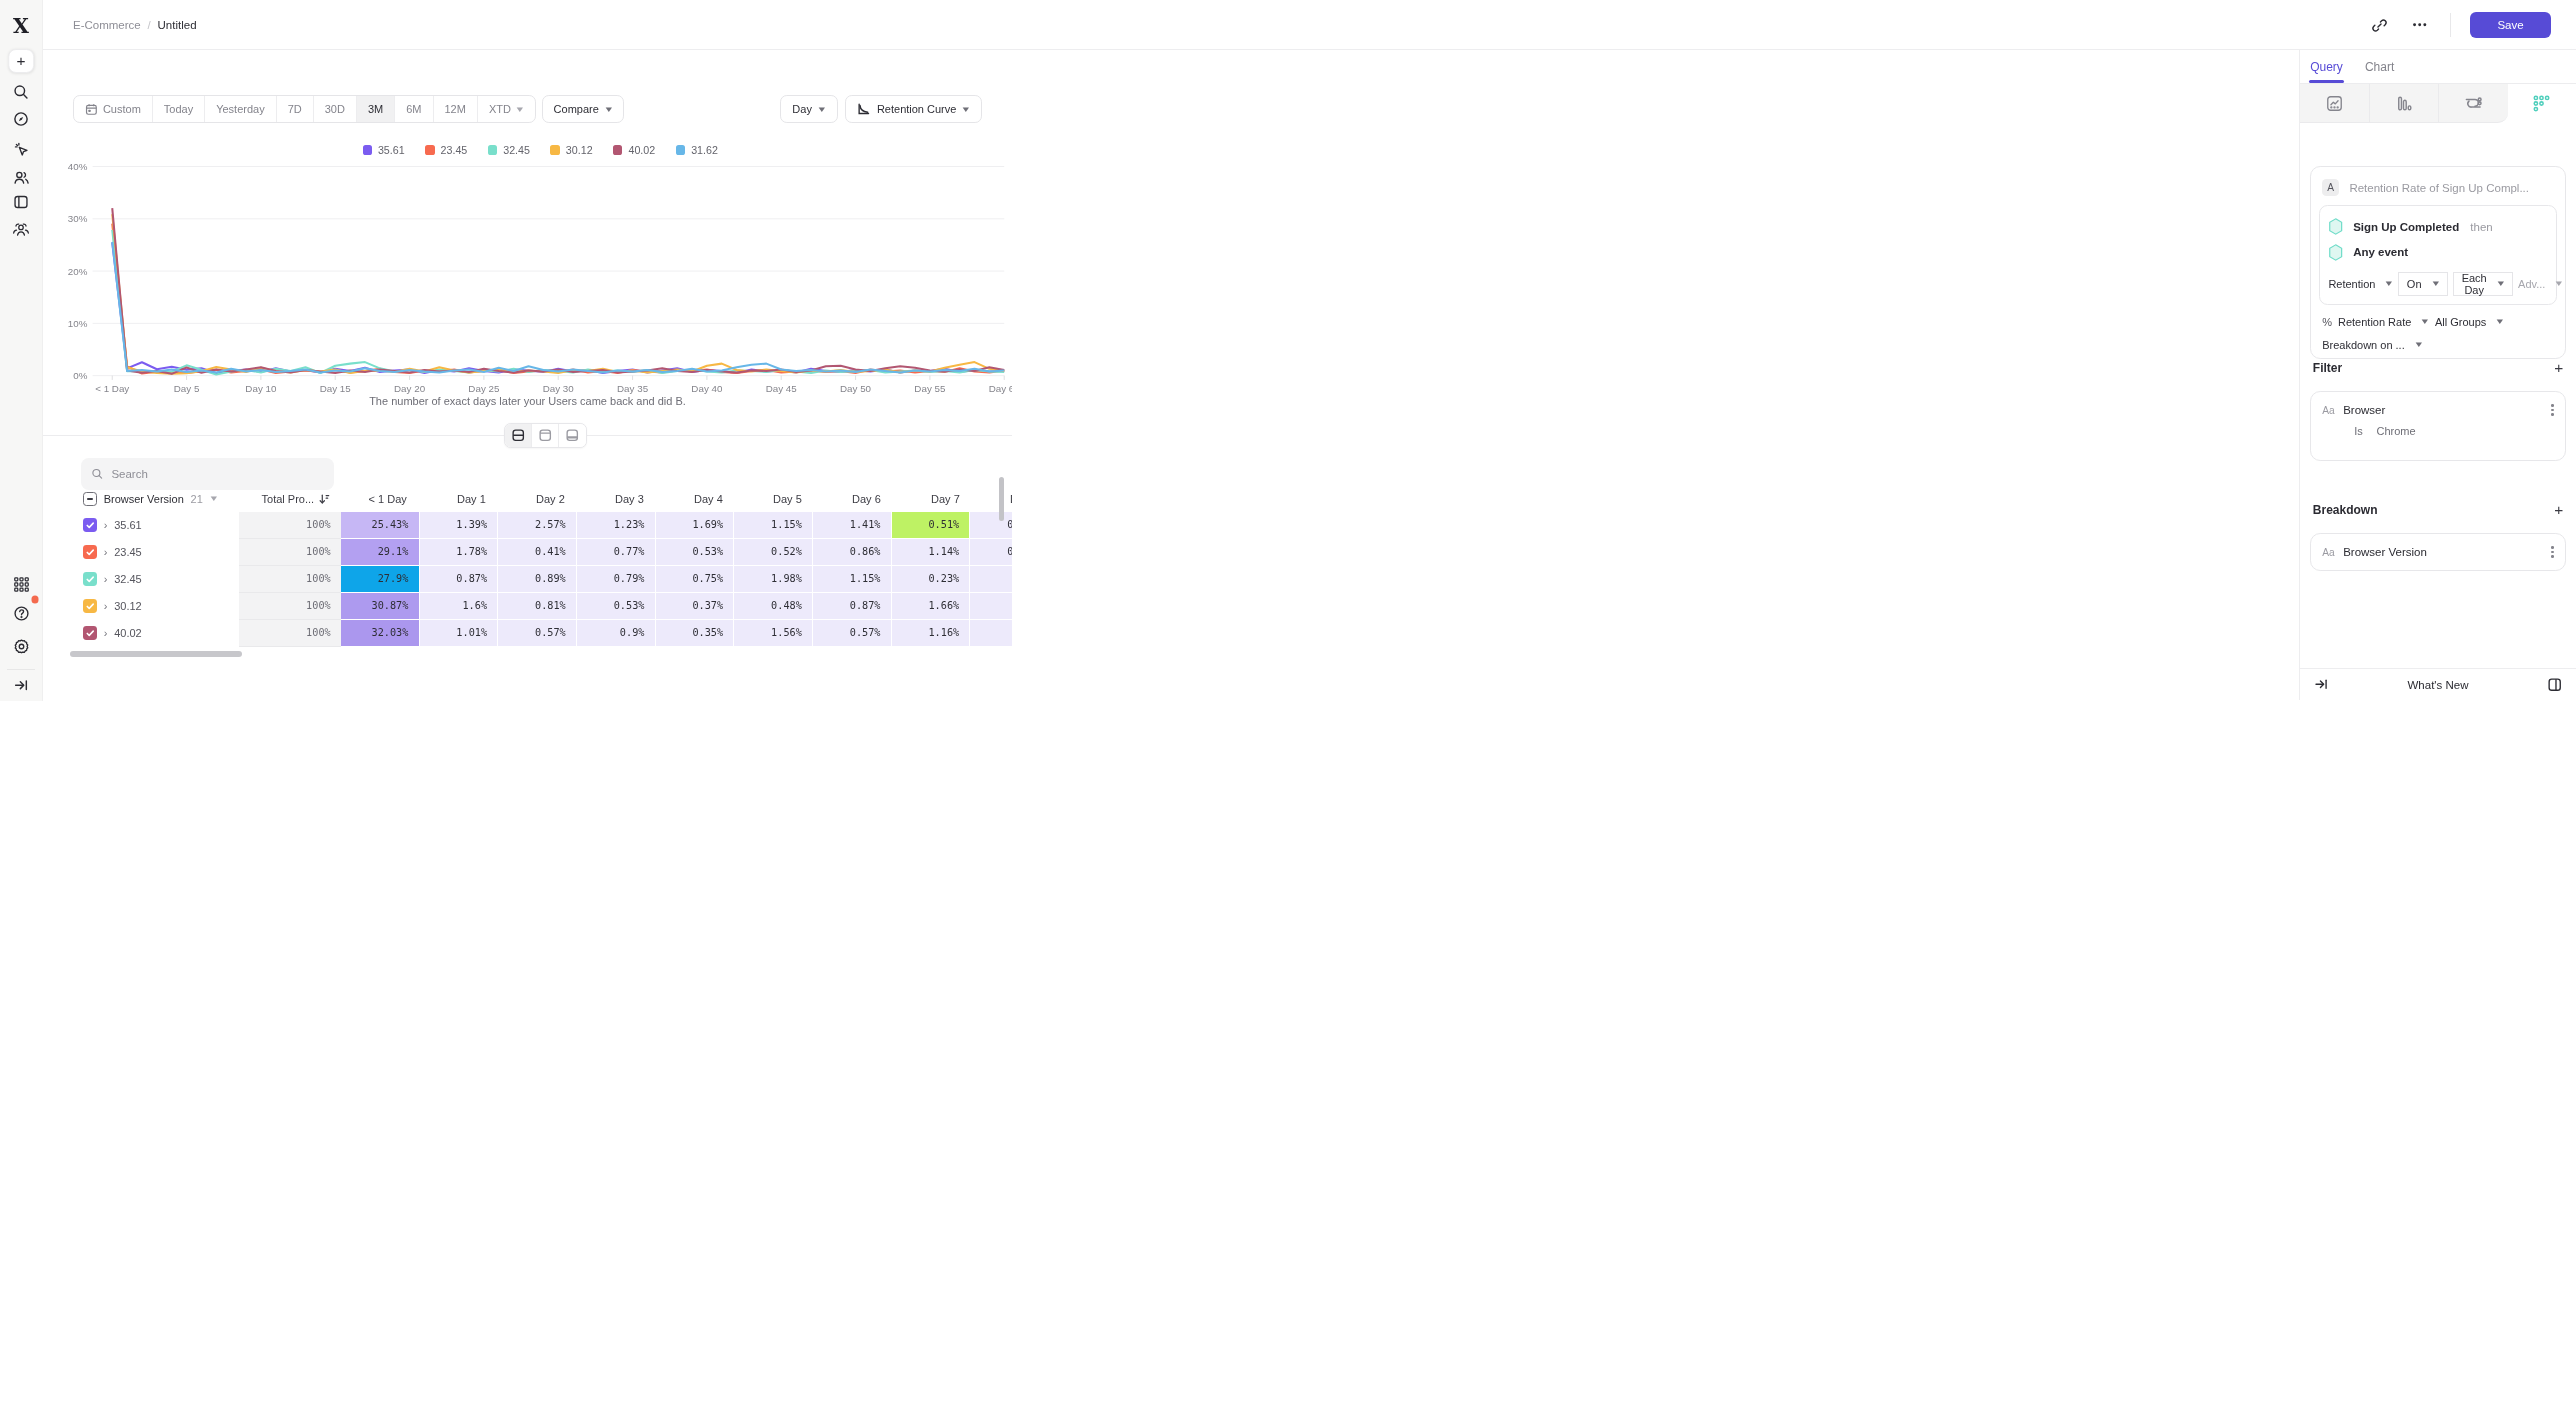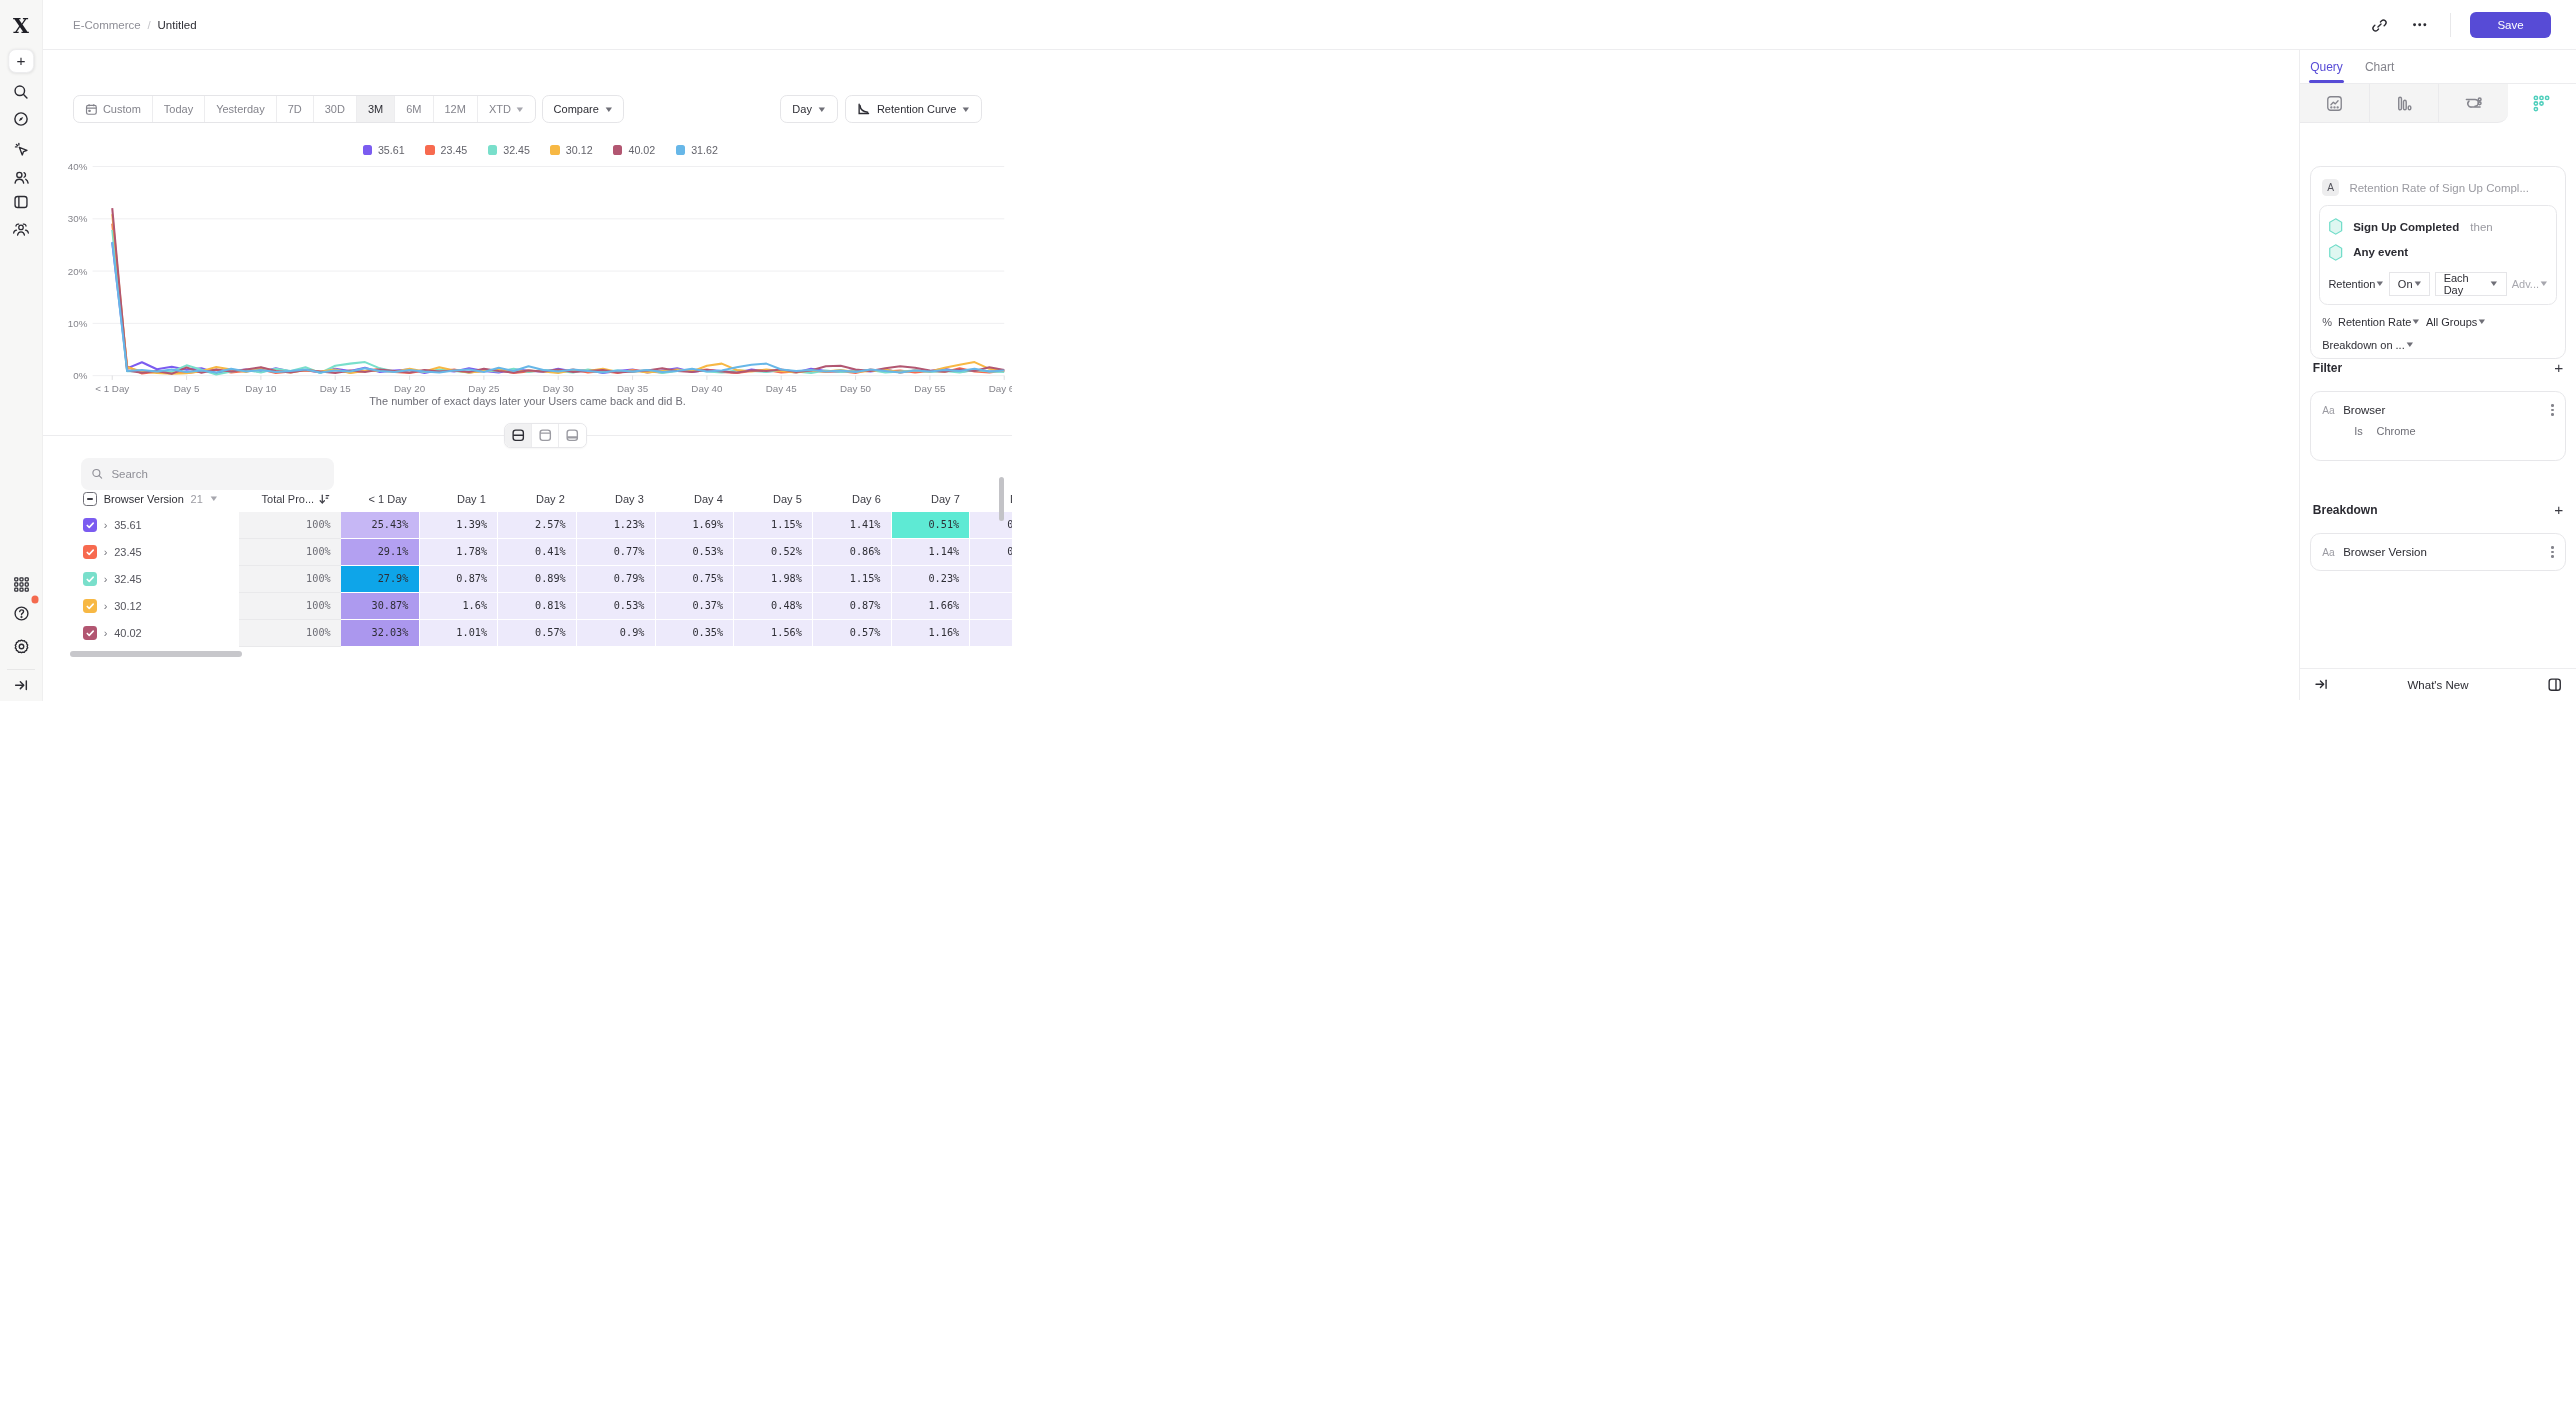--- a/index.html
+++ b/index.html
@@ -146,22 +146,22 @@
   #qc-head { display:flex; align-items:center; gap:10.2px; padding:12px 11px 8.5px 11px; }
   #qc-badge { width:17px; height:17px; background:#ededee; border-radius:4.3px; font-size:10.2px;
     color:#55555d; display:flex; align-items:center; justify-content:center; }
   #qc-title { font-size:11.5px; color:#9a9aa1; white-space:nowrap; overflow:hidden; }
   #qc-inner { margin:0 7.7px; border:0.9px solid #e7e7ea; border-radius:8.5px; padding:8.5px 8.5px 7.7px 8.5px; }
   .ev-row { display:flex; align-items:center; gap:9.4px; height:25.6px; cursor:pointer; }
   .hexagon { flex:0 0 15.4px; }
   .ev-name { font-size:11.5px; font-weight:700; color:#2b2b32; }
   .ev-then { font-size:11.5px; color:#9a9aa1; margin-left:1.7px; }
   #ret-row { display:flex; align-items:center; gap:5.1px; margin-top:6.8px; }
-  .mini-dd { display:flex; align-items:center; gap:1px; font-size:11px; color:#2e2e35;
-    cursor:pointer; }
+  .mini-dd { display:flex; align-items:center; gap:10px; font-size:11px; color:#2e2e35;
+    cursor:pointer;text-align:center; }
   .mini-dd.pill { border:0.9px solid #e5e5e8; border-radius:0; height:24px; padding:0 7.7px; }
   .mini-dd.muted { color:#a7a7ae; }
   .qc-line { display:flex; align-items:center; gap:6px; padding:0 11px; margin-top:11px;
     font-size:11px; color:#2e2e35; }
   .qc-line .pct { color:#55555d; }
 
   .rp-sec-head { position:absolute; left:12.8px; right:12.8px; display:flex;
     align-items:center; justify-content:space-between; }
   .rp-sec-title { font-size:12px; font-weight:700; color:#2b2b32; }
   .rp-plus { font-size:15.4px; color:#3a3a42; cursor:pointer; }
@@ -504,21 +504,21 @@
               <span class="row-name">35.61</span>
             </div>
             <div class="c-total">100%</div>
             <div class="c-day" style="background: rgb(198, 183, 245);">25.43%</div>
             <div class="c-day" style="background: rgb(237, 234, 251);">1.39%</div>
             <div class="c-day" style="background: rgb(237, 234, 251);">2.57%</div>
             <div class="c-day" style="background: rgb(237, 234, 251);">1.23%</div>
             <div class="c-day" style="background: rgb(237, 234, 251);">1.69%</div>
             <div class="c-day" style="background: rgb(237, 234, 251);">1.15%</div>
             <div class="c-day" style="background: rgb(237, 234, 251);">1.41%</div>
-            <div class="c-day" style="background: #5eead4;">0.51%</div>
+            <div class="c-day" style="background: #bef264;">0.51%</div>
             <div class="c-day" style="background: rgb(237, 234, 251);">0.42%</div>
           </div>
           <div class="t-row">
             <div class="c-label">
               <span class="row-check" style="background: rgb(247, 106, 79);">
                 <svg width="8.5" height="8.5" viewBox="0 0 10 10" fill="none" stroke="#fff" stroke-width="1.8" stroke-linecap="round" stroke-linejoin="round">
                   <path d="M1.5 5.2l2.3 2.3 4.7-5"></path>
                 </svg>
               </span>
               <span class="row-caret">›</span>

